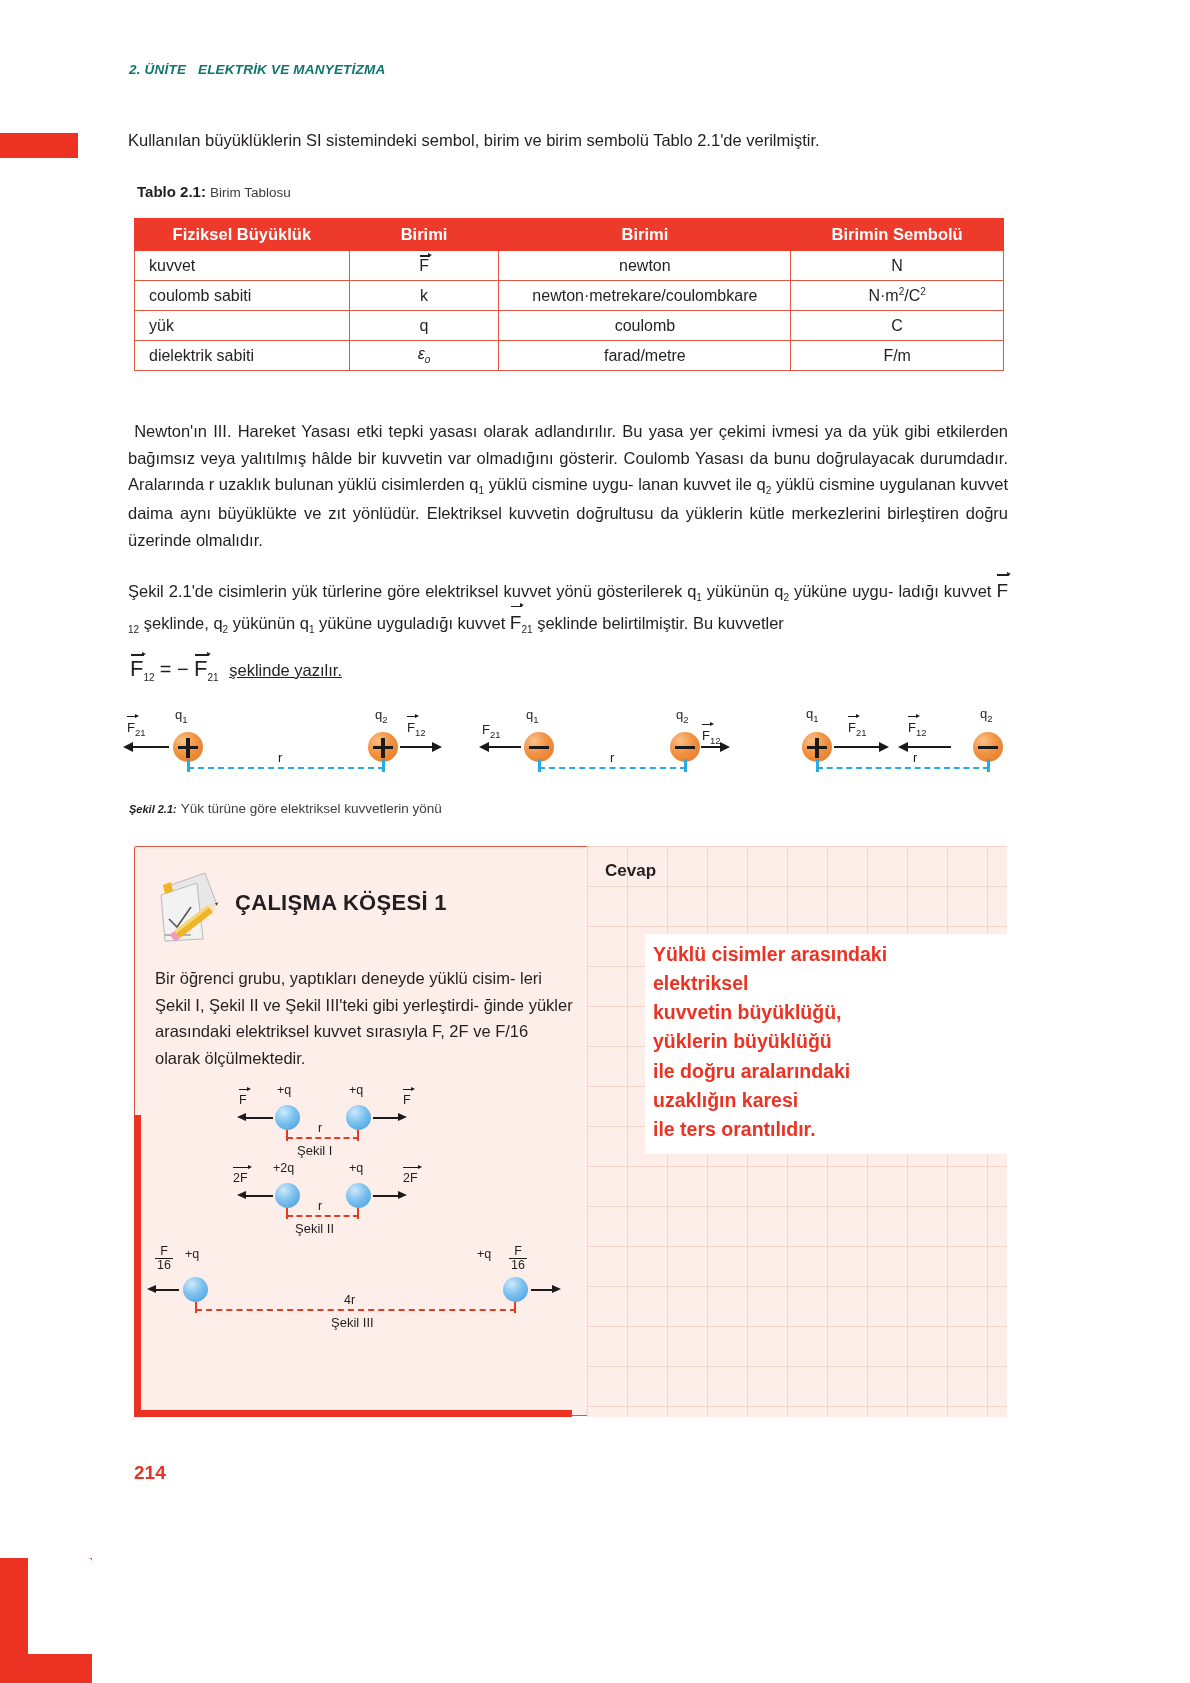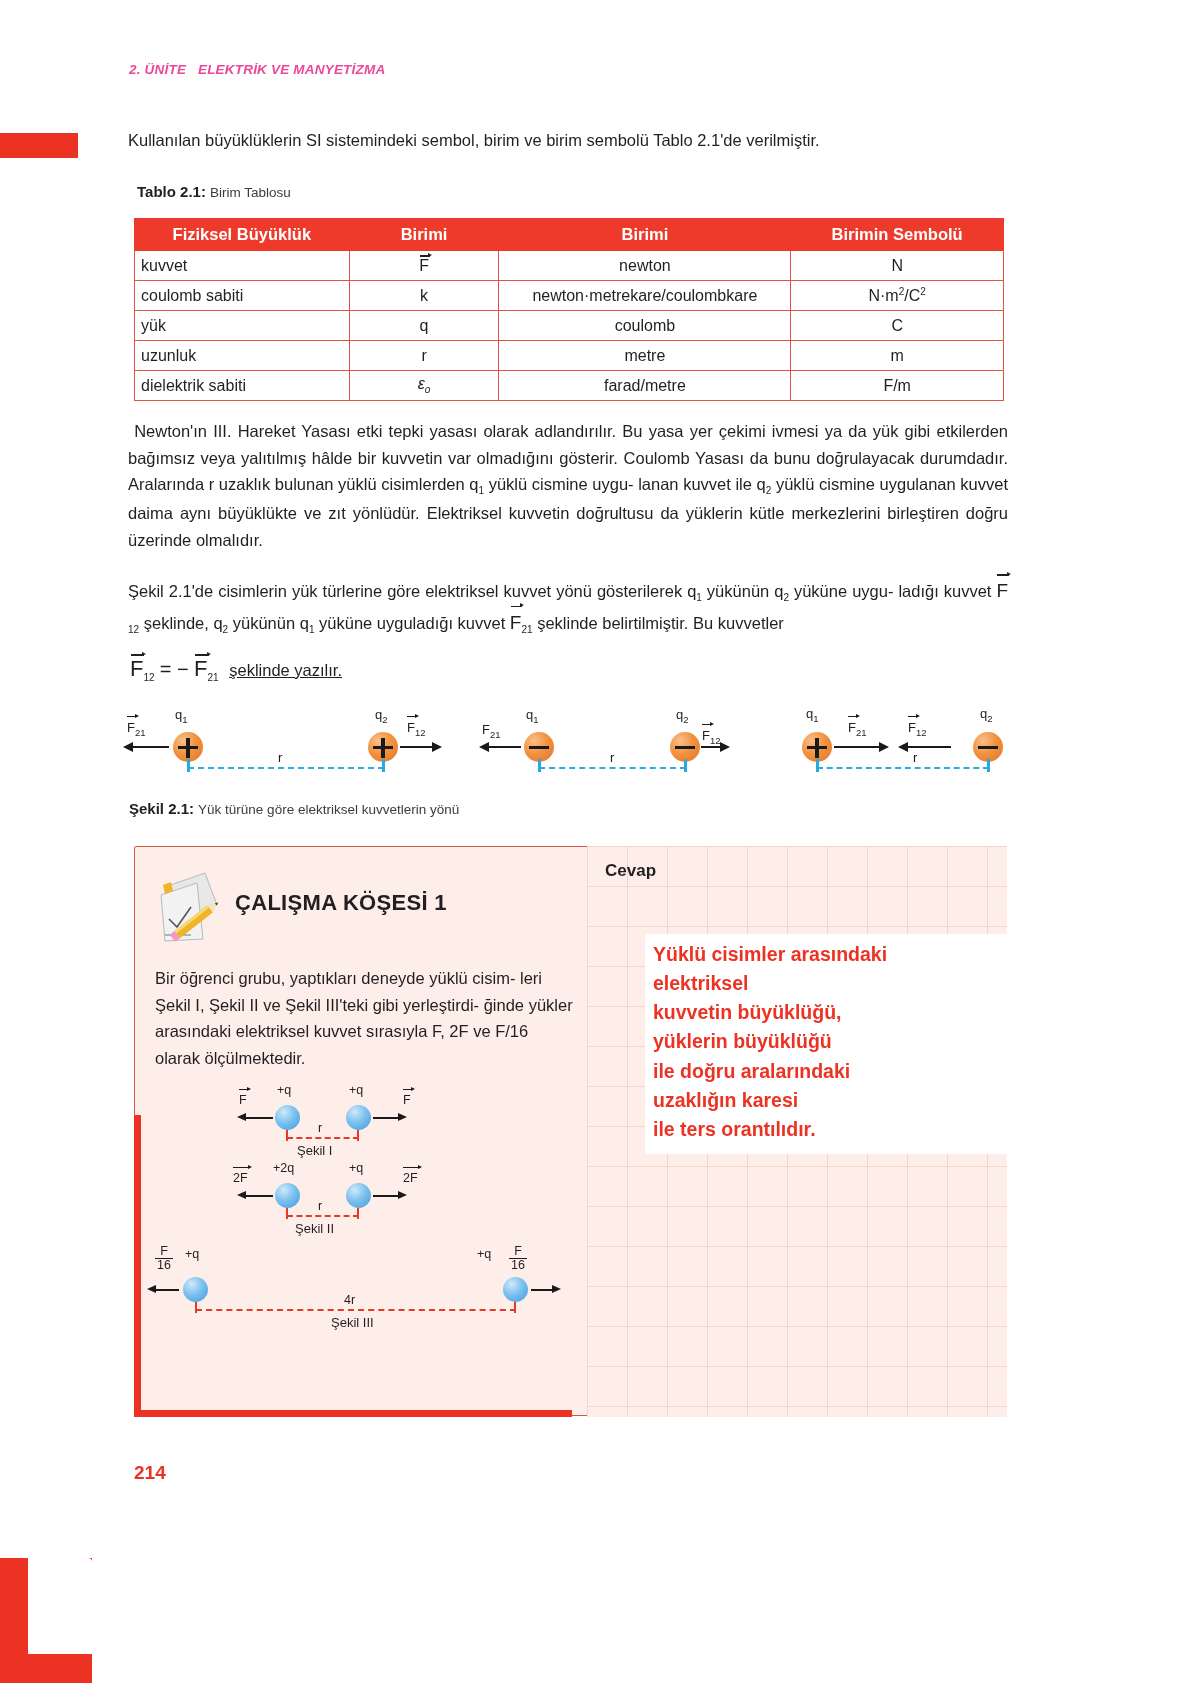--- a/index.html
+++ b/index.html
@@ -26,21 +26,21 @@
   .bottom-hook:after{
     content:""; position:absolute; left:28px; top:0; width:64px; height:96px;
     background:#ffffff;
     border-top-right-radius:4px;
   }
 
   
   .running-head{
     position:absolute; left:129px; top:62px;
     font-style:italic; font-weight:bold; font-size:13.5px;
-    color:#ec4899; letter-spacing:.2px; white-space:pre;
+    color:#0f766e; letter-spacing:.2px; white-space:pre;
   }
 
   
   .intro{
     position:absolute; left:128px; top:128px; width:800px;
     font-size:16.5px; line-height:1.55;
   }
 
   
   .tbl-caption{
@@ -59,21 +59,21 @@
   }
   table.unit th{
     background:#ee3a2a; color:#fff; font-weight:bold;
     font-size:16.5px; height:32px; text-align:center;
     border:1px solid #ee3a2a;
   }
   table.unit td{
     height:30px; border:1px solid #e0563f; text-align:center;
     font-size:16px; padding:0 6px;
   }
-  table.unit td.left{ text-align:left; padding-left:6px; }
+  table.unit td.left{ text-align:left; padding-left:14px; }
   .col1{ width:215px; } .col2{ width:150px; } .col3{ width:292px; } .col4{ width:213px; }
   sup.sm{ font-size:10px; vertical-align:super; }
   sub.sm{ font-size:10px; vertical-align:sub; }
   .vecF{ position:relative; display:inline-block; padding-top:1px;}
   .vecF:before{
     content:"";
     position:absolute; left:1px; right:-1px; top:-1px; height:1.5px;
     background:#231f20;
   }
   .vecF:after{
@@ -150,21 +150,21 @@
   .tick{
     position:absolute; width:2.6px; height:13px; background:#29abe2;
   }
   .rlabel{
     position:absolute; font-size:13px; color:#1a1a1a; background:#fff; padding:0 3px;
   }
 
   .fig-caption{
     position:absolute; left:129px; top:800px; font-size:14.5px;
   }
-  .fig-caption b{ font-size:15px; }
+  .fig-caption b{ font-size:11px;font-style:italic; }
   .fig-caption span{ font-size:13.5px; color:#3c3c3b; }
 
   
   .work-box{
     position:absolute; left:134px; top:846px; width:872px; height:570px;
     background:#fdeeea;
     border:1.5px solid #d9563e;
     border-radius:2px;
   }
   .work-box .accent-left{
@@ -284,26 +284,20 @@
       <td>newton·metrekare/coulombkare</td>
       <td>N·m<sup class="sm">2</sup>/C<sup class="sm">2</sup></td>
     </tr>
     <tr>
       <td class="left">yük</td>
       <td>q</td>
       <td>coulomb</td>
       <td>C</td>
     </tr>
     <tr>
-      <td class="left">uzunluk</td>
-      <td>r</td>
-      <td>metre</td>
-      <td>m</td>
-    </tr>
-    <tr>
       <td class="left">dielektrik sabiti</td>
       <td style="font-style:italic;">ε<sub class="sm">o</sub></td>
       <td>farad/metre</td>
       <td>F/m</td>
     </tr>
   </tbody>
 </table>
 
 <div class="para" id="para1">
   &nbsp;Newton'ın III. Hareket Yasası etki tepki yasası olarak adlandırılır. Bu yasa yer çekimi ivmesi ya da yük

